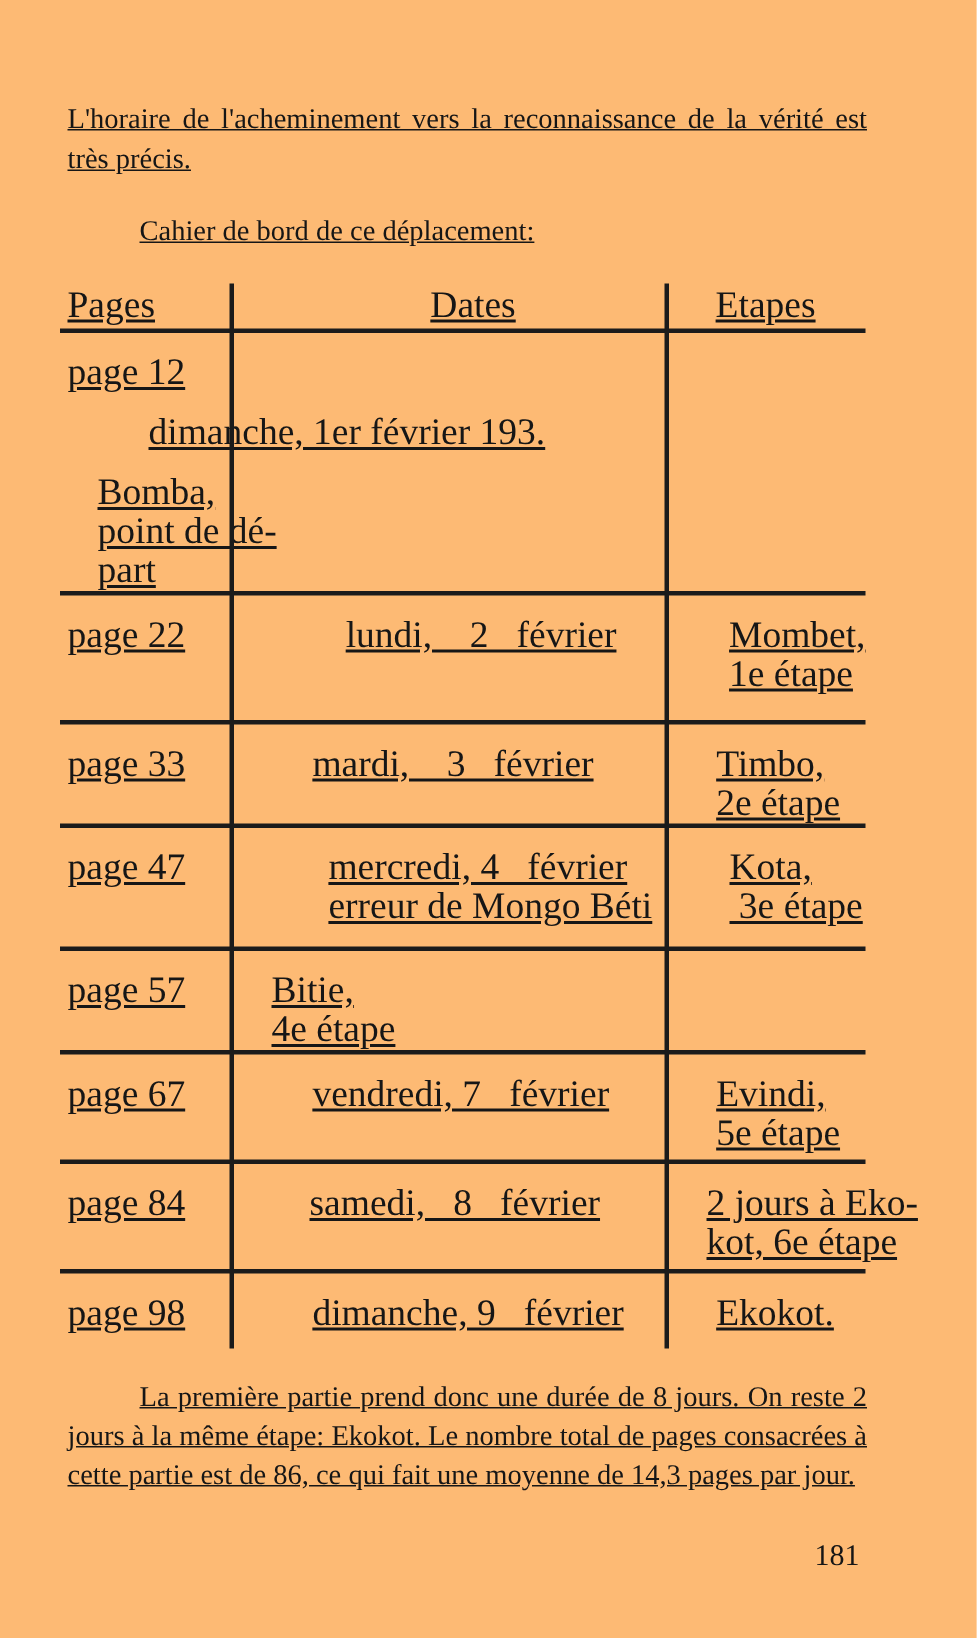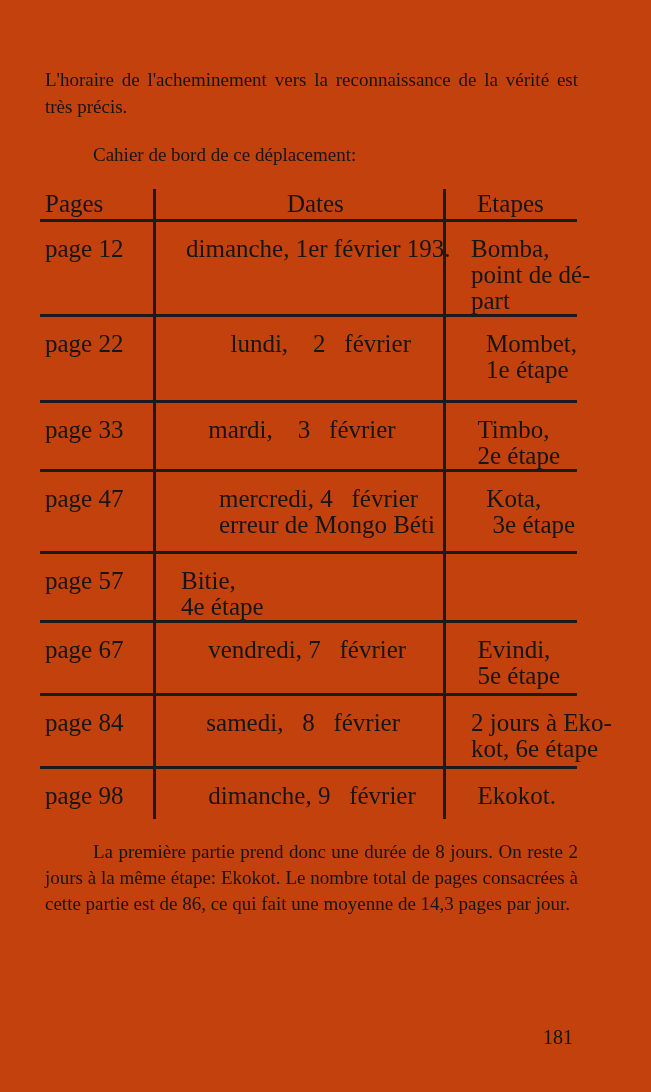--- a/index.html
+++ b/index.html
@@ -7,22 +7,23 @@
   body {
     width: 651px; height: 1092px;
     font-family: "Liberation Serif", "DejaVu Serif", serif;
     color: #161616;
     position: relative;
     overflow: hidden;
   }
   .page {
     position: absolute; top: 0; left: 0;
     width: 651px; height: 1092px;
-    background: #c2410c;
+    background: #fdba74;
     padding: 66px 0 0 0;
+    text-decoration: underline;
   }
   .intro {
     margin-left: 45px; width: 533px;
     font-size: 19px; line-height: 27px;
     text-align: justify;
   }
   .subtitle {
     margin-left: 93px; margin-top: 21px;
     font-size: 19px; line-height: 27px;
   }
@@ -43,21 +44,21 @@
     font-size: 25px; line-height: 26px;
     padding-top: 14px;
     white-space: pre;
   }
   .c1 { width: 116px; padding-left: 5px; }
   .c2 { width: 290px; padding-left: 30px; margin-left: 29px; }
   .c3 { width: 131px; padding-left: 25px; }
   .trow.header .cell { padding-top: 2px; }
   .trow.header .c2 { text-align: center; padding-left: 0; }
   .h-header { min-height: 33px; }
-  .h-r1 { min-height: 82px; }
+  .h-r1 { min-height: 82px; flex-direction: column; }
   .h-r2 { min-height: 86px; gap: 48px; }
   .h-r3 { min-height: 62px; }
   .h-r4 { min-height: 82px; gap: 20px; }
   .h-r5 { min-height: 68px; }
   .h-r6 { min-height: 73px; }
   .h-r7 { min-height: 73px; }
   .h-r8 { min-height: 50px; }
   .closing {
     margin-left: 45px; margin-top: 20px; width: 533px;
     font-size: 19px; line-height: 26px;

